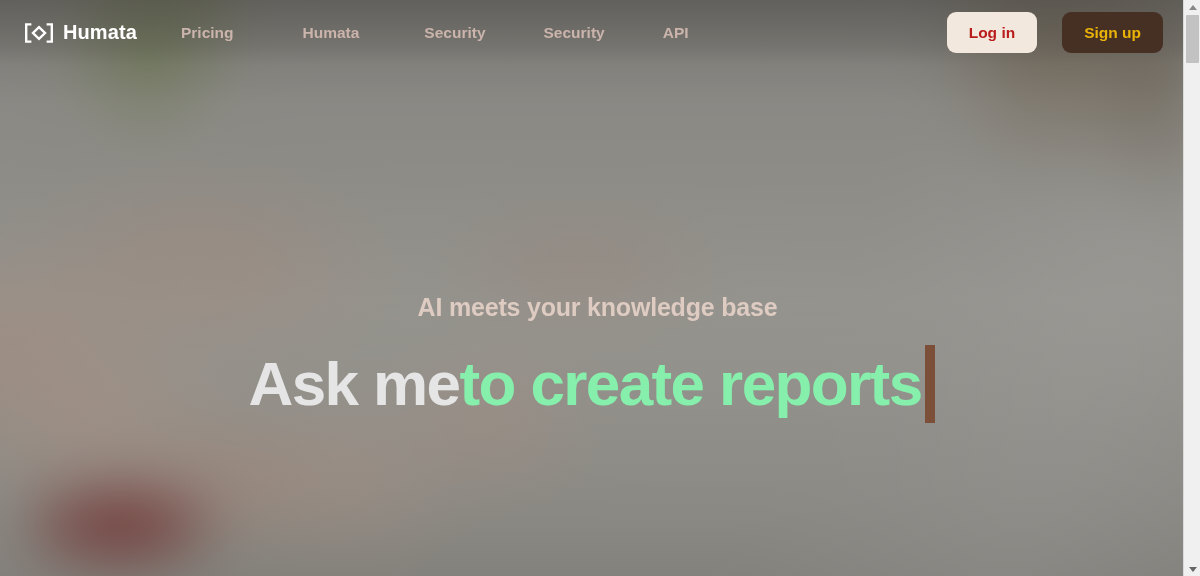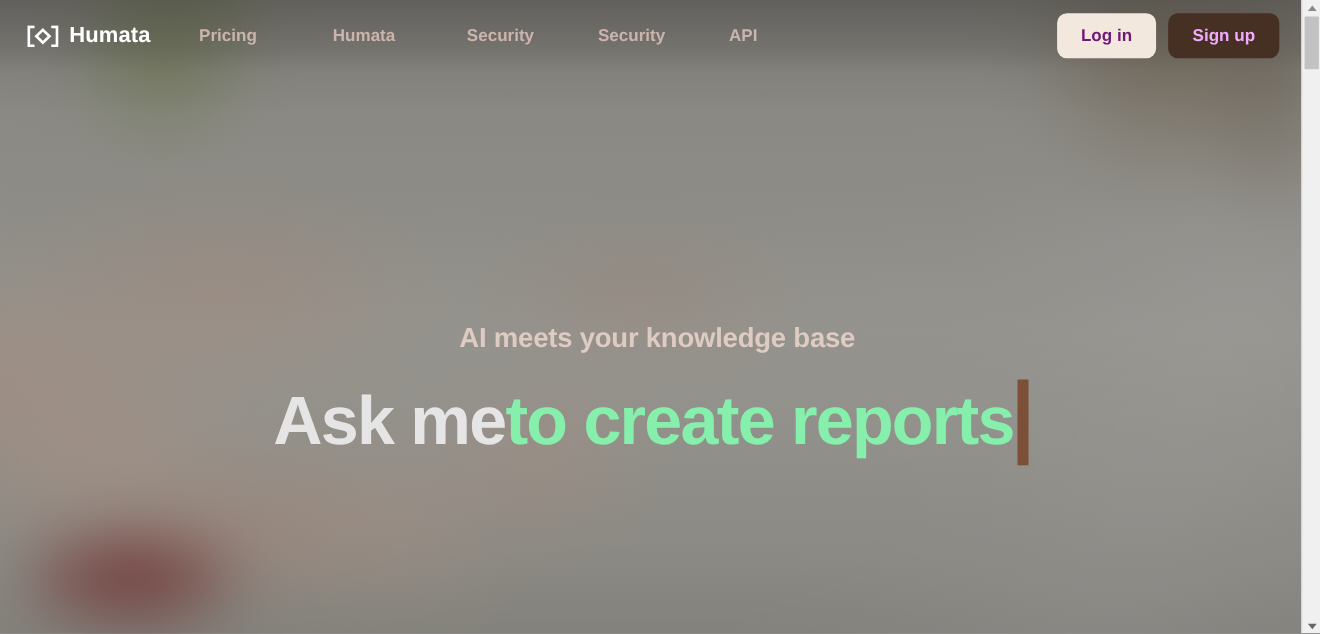--- a/index.html
+++ b/index.html
@@ -99,22 +99,22 @@
 
   .btn {
     border:none; outline:none;
     font-family:"Liberation Sans", sans-serif;
     font-size:15.5px; font-weight:700;
     border-radius:9px;
     cursor:pointer;
     white-space:nowrap;
     display:inline-flex; align-items:center; justify-content:center;
   }
-  .btn-login  { background:#f3e8dd; color:#701a75; height:41px; padding:0 22px; }
-  .btn-signup { background:#462f23; color:#f0abfc; height:41px; padding:0 22px; }
+  .btn-login  { background:#f3e8dd; color:#b91c1c; height:41px; padding:0 22px; }
+  .btn-signup { background:#462f23; color:#eab308; height:41px; padding:0 22px;margin-left:14px; }
 
   
   .hero-copy {
     position:absolute;
     left:0; right:0; top:292px;
     text-align:center;
   }
   .eyebrow {
     font-size:25px; font-weight:700;
     color:#decbc2;

